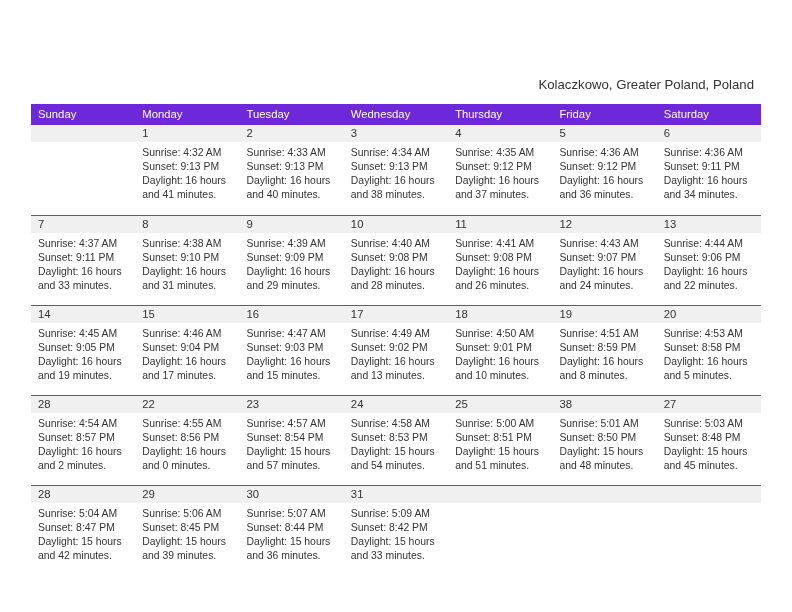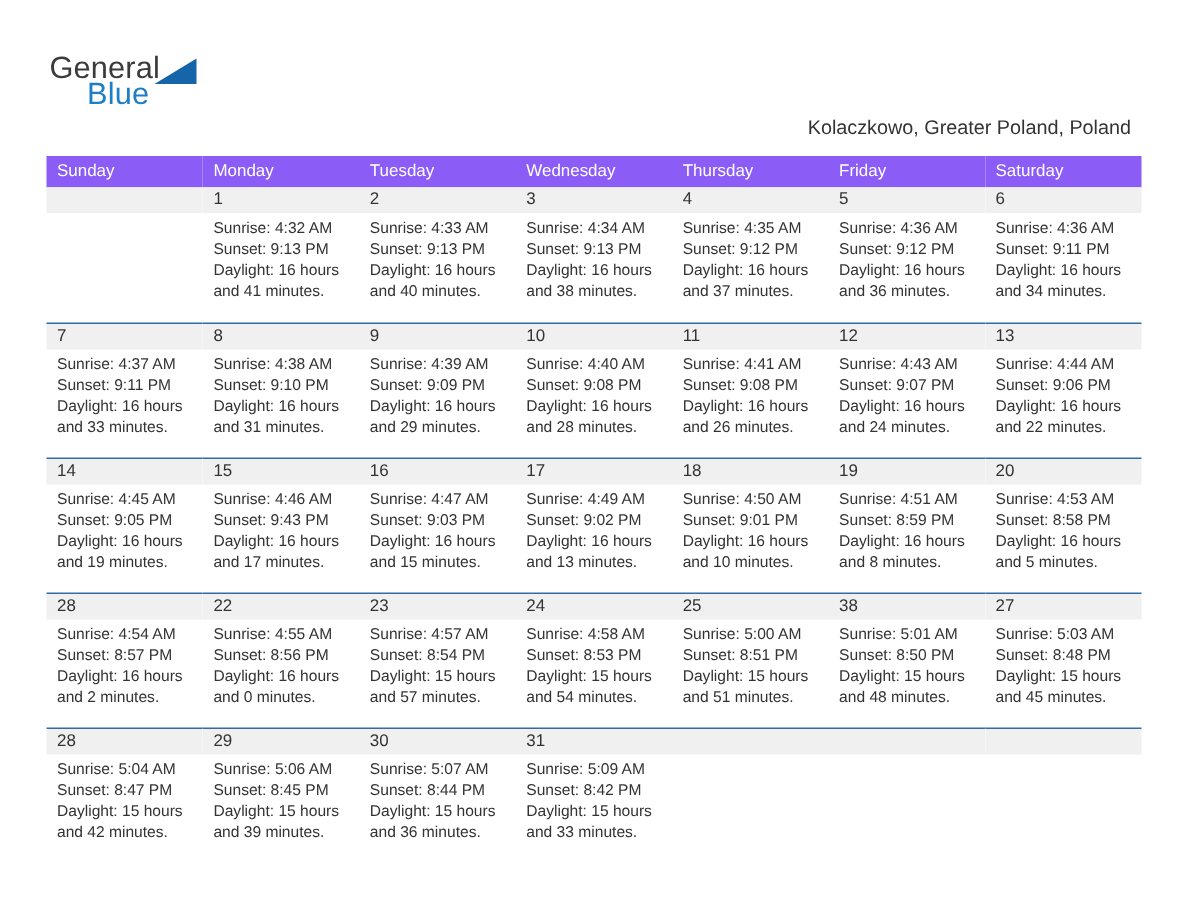--- a/index.html
+++ b/index.html
@@ -91,21 +91,21 @@
     left: 31px;
     top: 104px;
     width: 730px;
   }
   table.cal {
     width: 730px;
     border-collapse: collapse;
     table-layout: fixed;
   }
   table.cal th {
-    background: #8b5cf6;
+    background: #6d28d9;
     color: #ffffff;
     font-size: 11.3px;
     font-weight: normal;
     text-align: left;
     padding: 4px 0 5px 7px;
     height: 20px;
     line-height: 12px;
   }
   table.cal td {
     vertical-align: top;
@@ -136,25 +136,20 @@
   }
   .cell-body div { white-space: nowrap; }
 </style>
 </head>
 <body>
 
 <div class="page">
 
   <div class="header">
 
-    <div class="logo">
-      <span class="logo-general">General</span>
-      <span class="logo-triangle"></span>
-      <span class="logo-blue">Blue</span>
-    </div>
 
     <div class="subtitle">Kolaczkowo, Greater Poland, Poland</div>
   </div>
 
   <div class="calendar">
     <table class="cal">
       <thead>
         <tr id="weekday-row">
             <th>Sunday</th>
             <th>Monday</th>
@@ -297,21 +292,21 @@
                 <div>Sunrise: 4:45 AM</div>
                 <div>Sunset: 9:05 PM</div>
                 <div>Daylight: 16 hours</div>
                 <div>and 19 minutes.</div>
               </div>
             </td>
             <td class="">
               <div class="daynum-band">15</div>
               <div class="cell-body">
                 <div>Sunrise: 4:46 AM</div>
-                <div>Sunset: 9:43 PM</div>
+                <div>Sunset: 9:04 PM</div>
                 <div>Daylight: 16 hours</div>
                 <div>and 17 minutes.</div>
               </div>
             </td>
             <td class="">
               <div class="daynum-band">16</div>
               <div class="cell-body">
                 <div>Sunrise: 4:47 AM</div>
                 <div>Sunset: 9:03 PM</div>
                 <div>Daylight: 16 hours</div>

